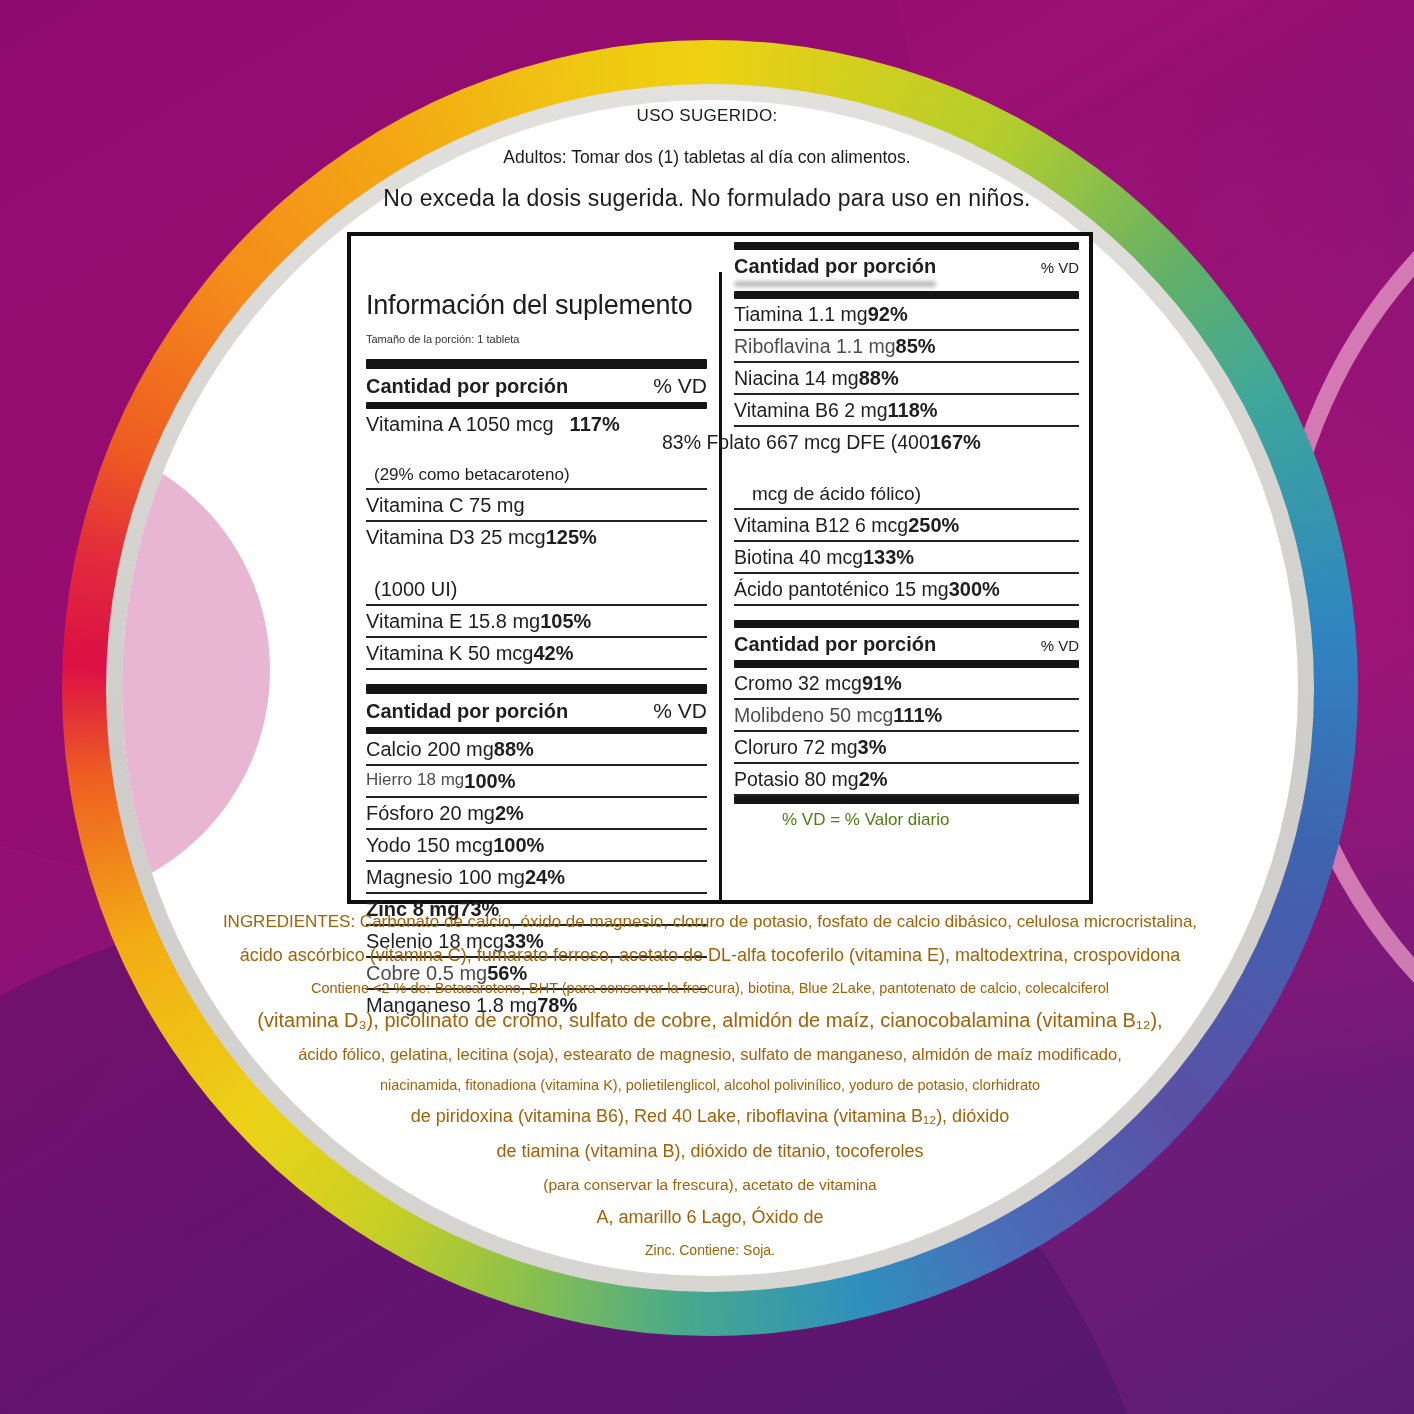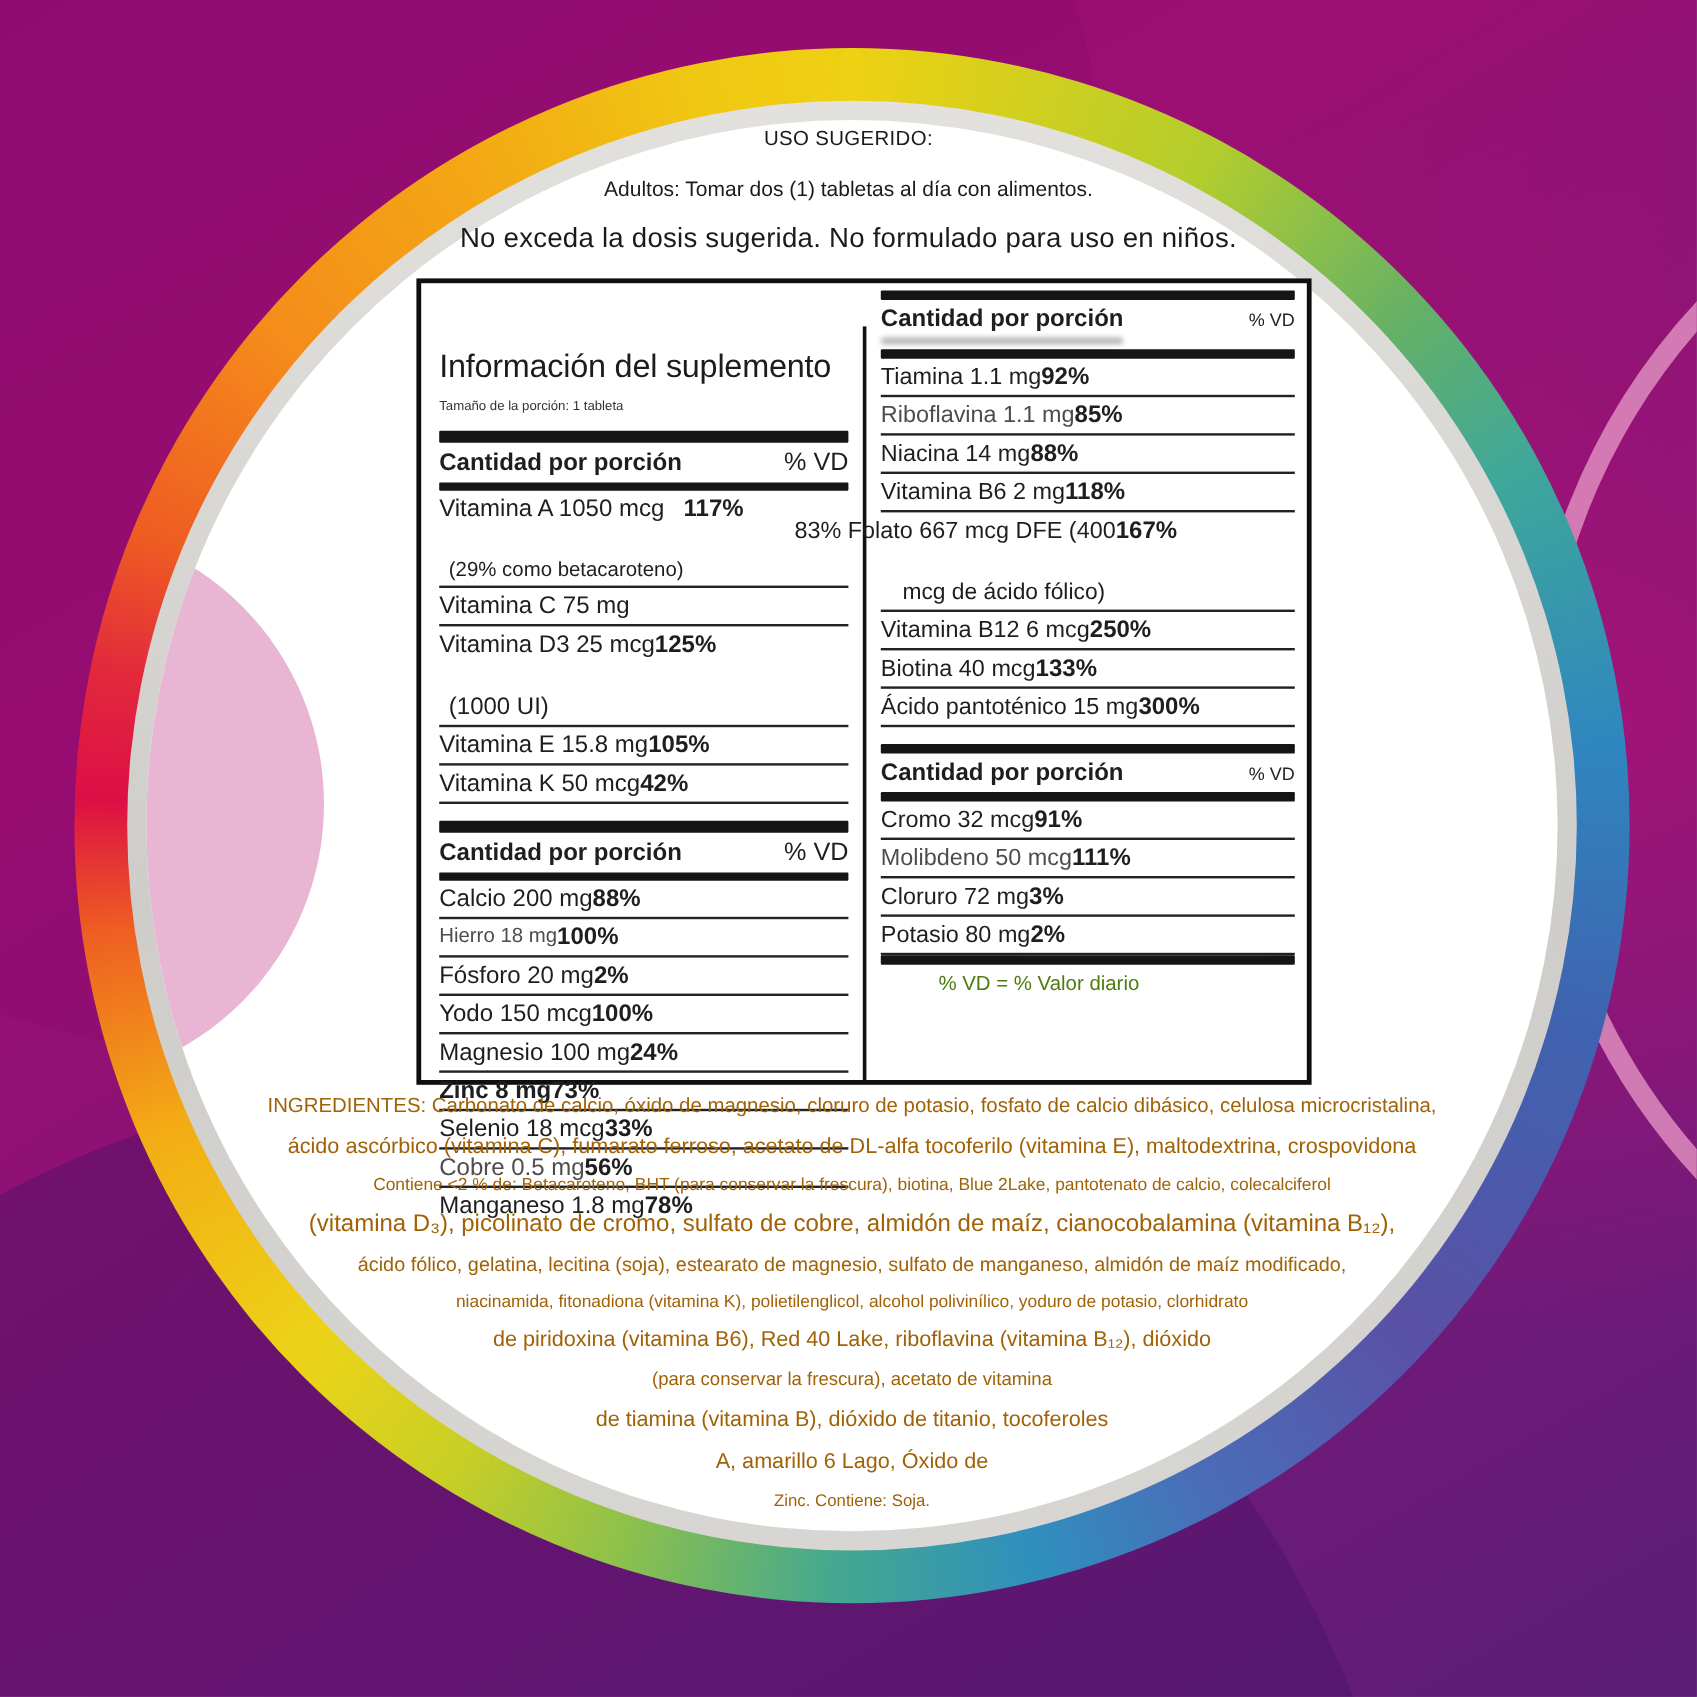--- a/index.html
+++ b/index.html
@@ -258,17 +258,17 @@
 </div>
 
 <div id="ingredients">
   <div class="ing s17">INGREDIENTES: Carbonato de calcio, óxido de magnesio, cloruro de potasio, fosfato de calcio dibásico, celulosa microcristalina,</div>
   <div class="ing s18">ácido ascórbico (vitamina C), fumarato ferroso, acetato de DL-alfa tocoferilo (vitamina E), maltodextrina, crospovidona</div>
   <div class="ing s14">Contiene &lt;2 % de: Betacaroteno, BHT (para conservar la frescura), biotina, Blue 2Lake, pantotenato de calcio, colecalciferol</div>
   <div class="ing s20">(vitamina D₃), picolinato de cromo, sulfato de cobre, almidón de maíz, cianocobalamina (vitamina B₁₂),</div>
   <div class="ing s16">ácido fólico, gelatina, lecitina (soja), estearato de magnesio, sulfato de manganeso, almidón de maíz modificado,</div>
   <div class="ing s14">niacinamida, fitonadiona (vitamina K), polietilenglicol, alcohol polivinílico, yoduro de potasio, clorhidrato</div>
   <div class="ing s18">de piridoxina (vitamina B6), Red 40 Lake, riboflavina (vitamina B₁₂), dióxido</div>
+  <div class="ing s18">de tiamina (vitamina B), dióxido de titanio, tocoferoles</div>
   <div class="ing s15">(para conservar la frescura), acetato de vitamina</div>
-  <div class="ing s18">de tiamina (vitamina B), dióxido de titanio, tocoferoles</div>
   <div class="ing s18">A, amarillo 6 Lago, Óxido de</div>
   <div class="ing s13">Zinc. Contiene: Soja.</div>
 </div>
 
 </body></html>

